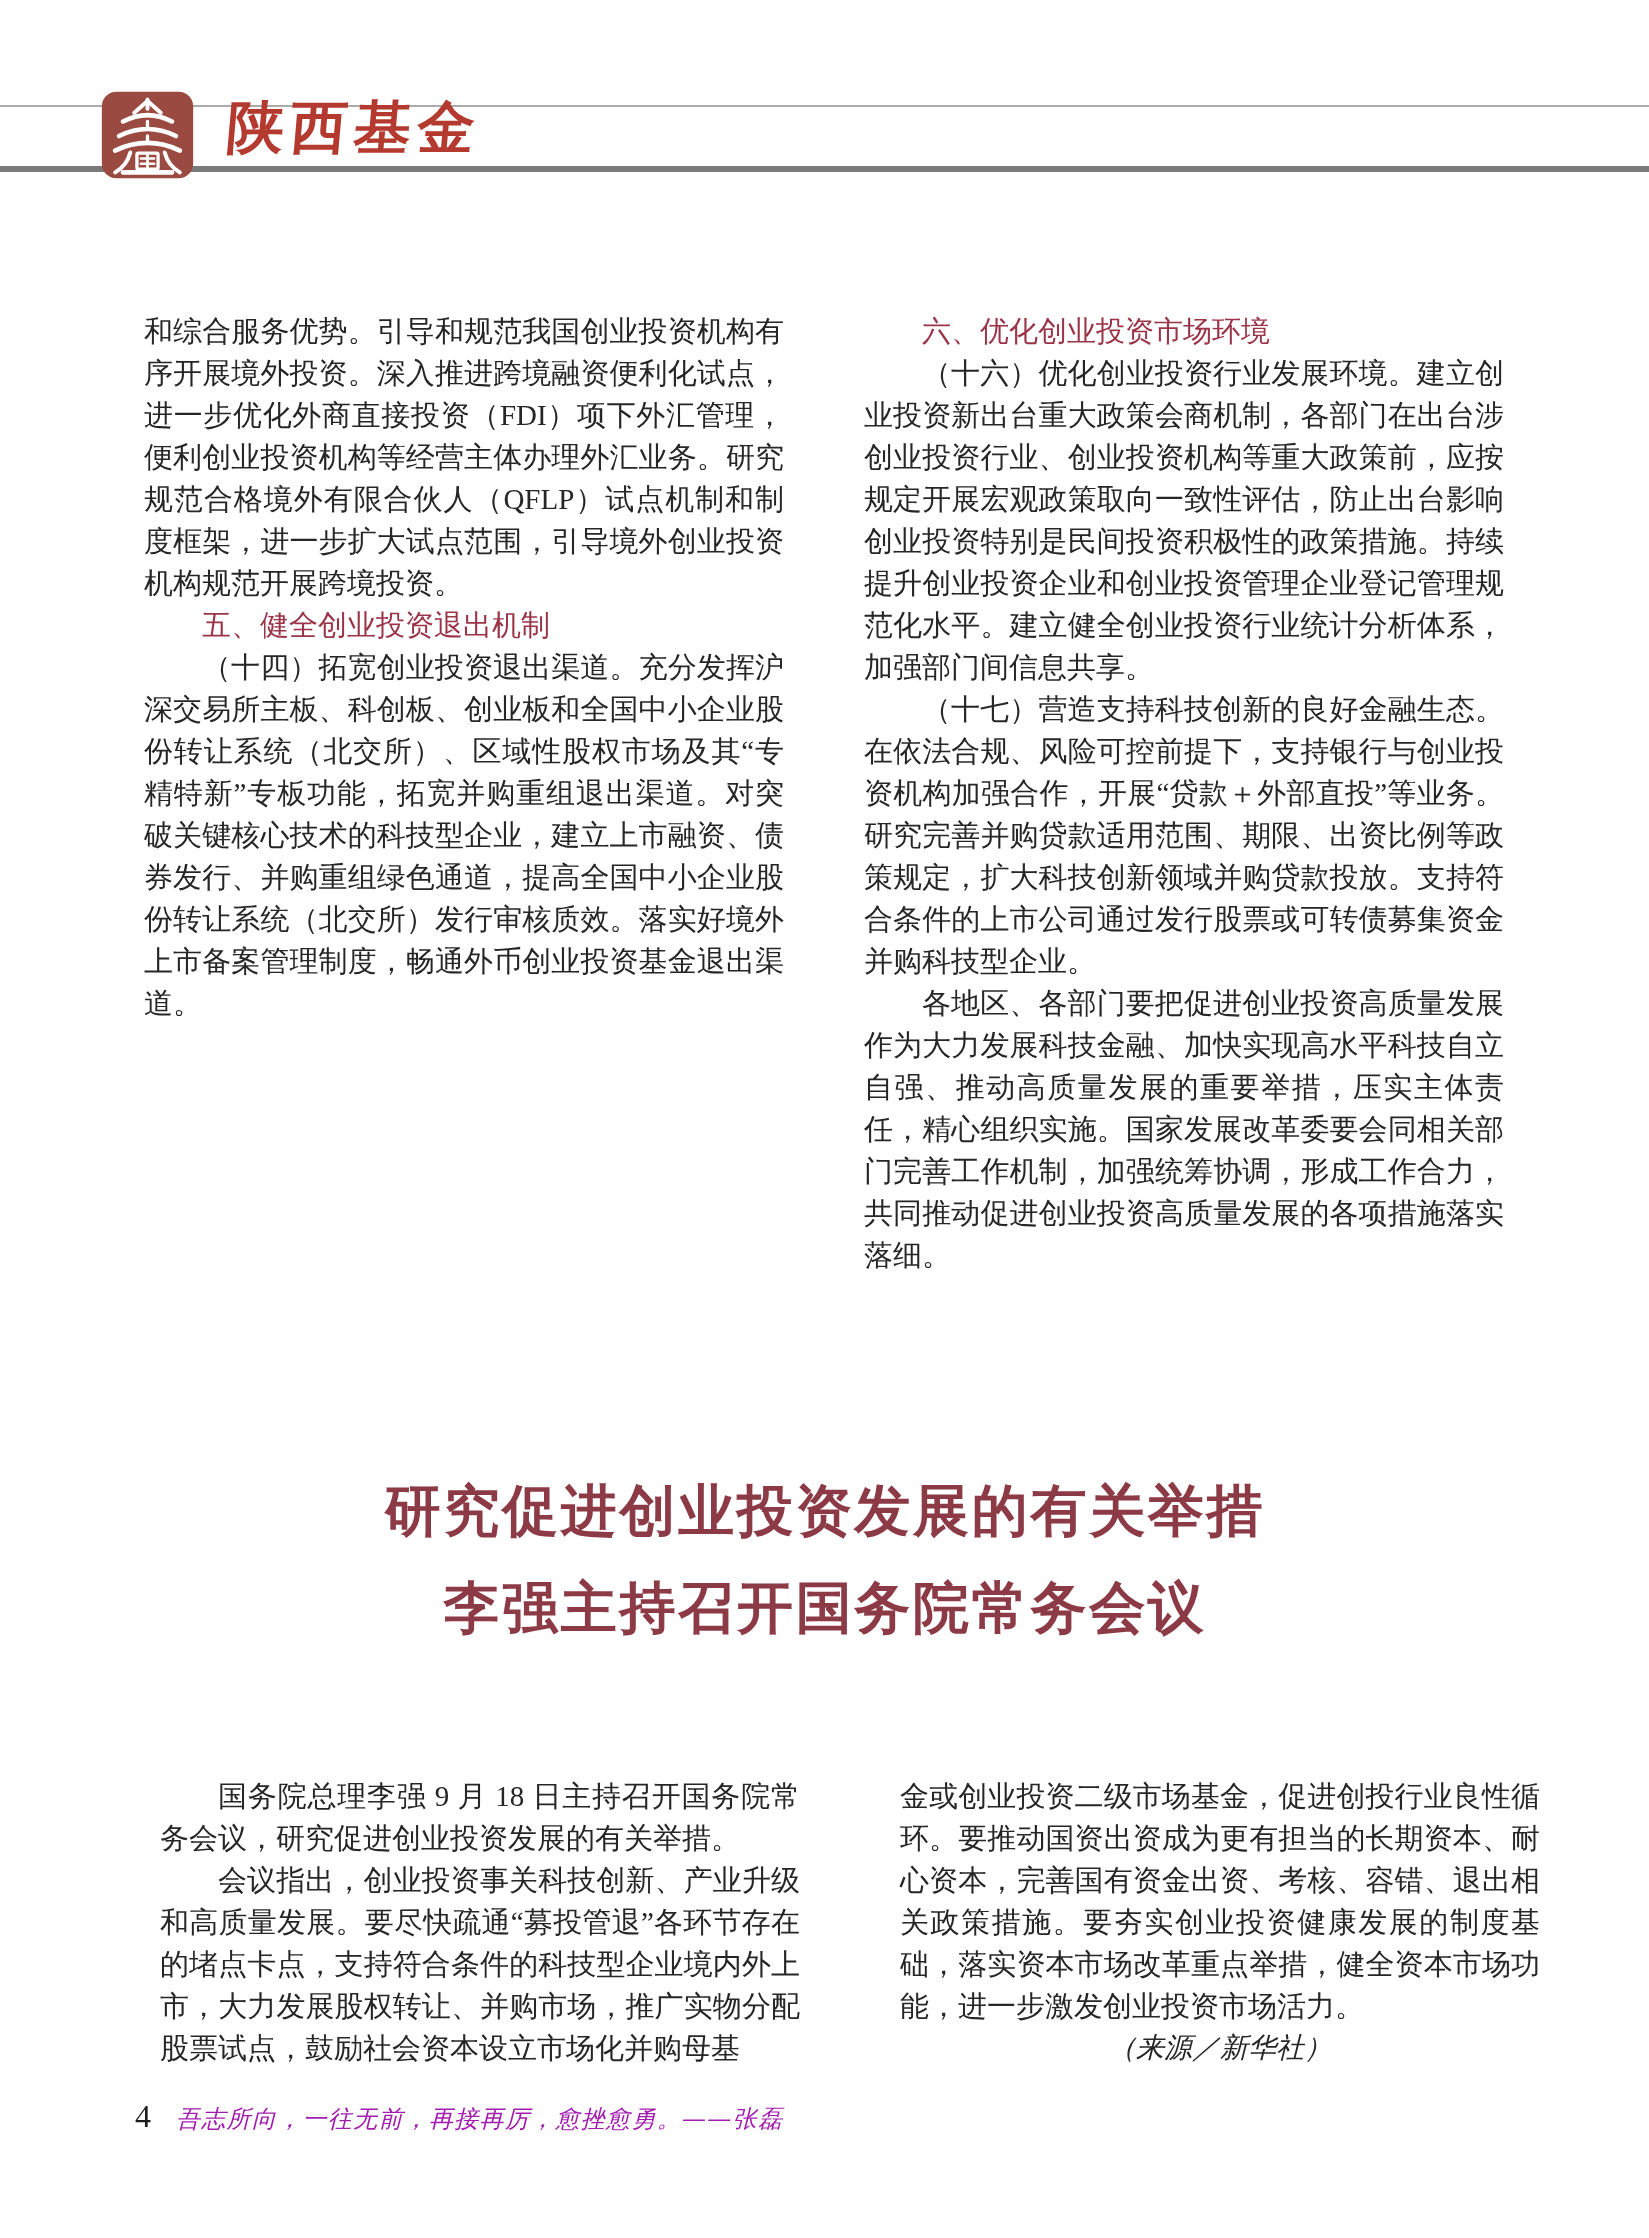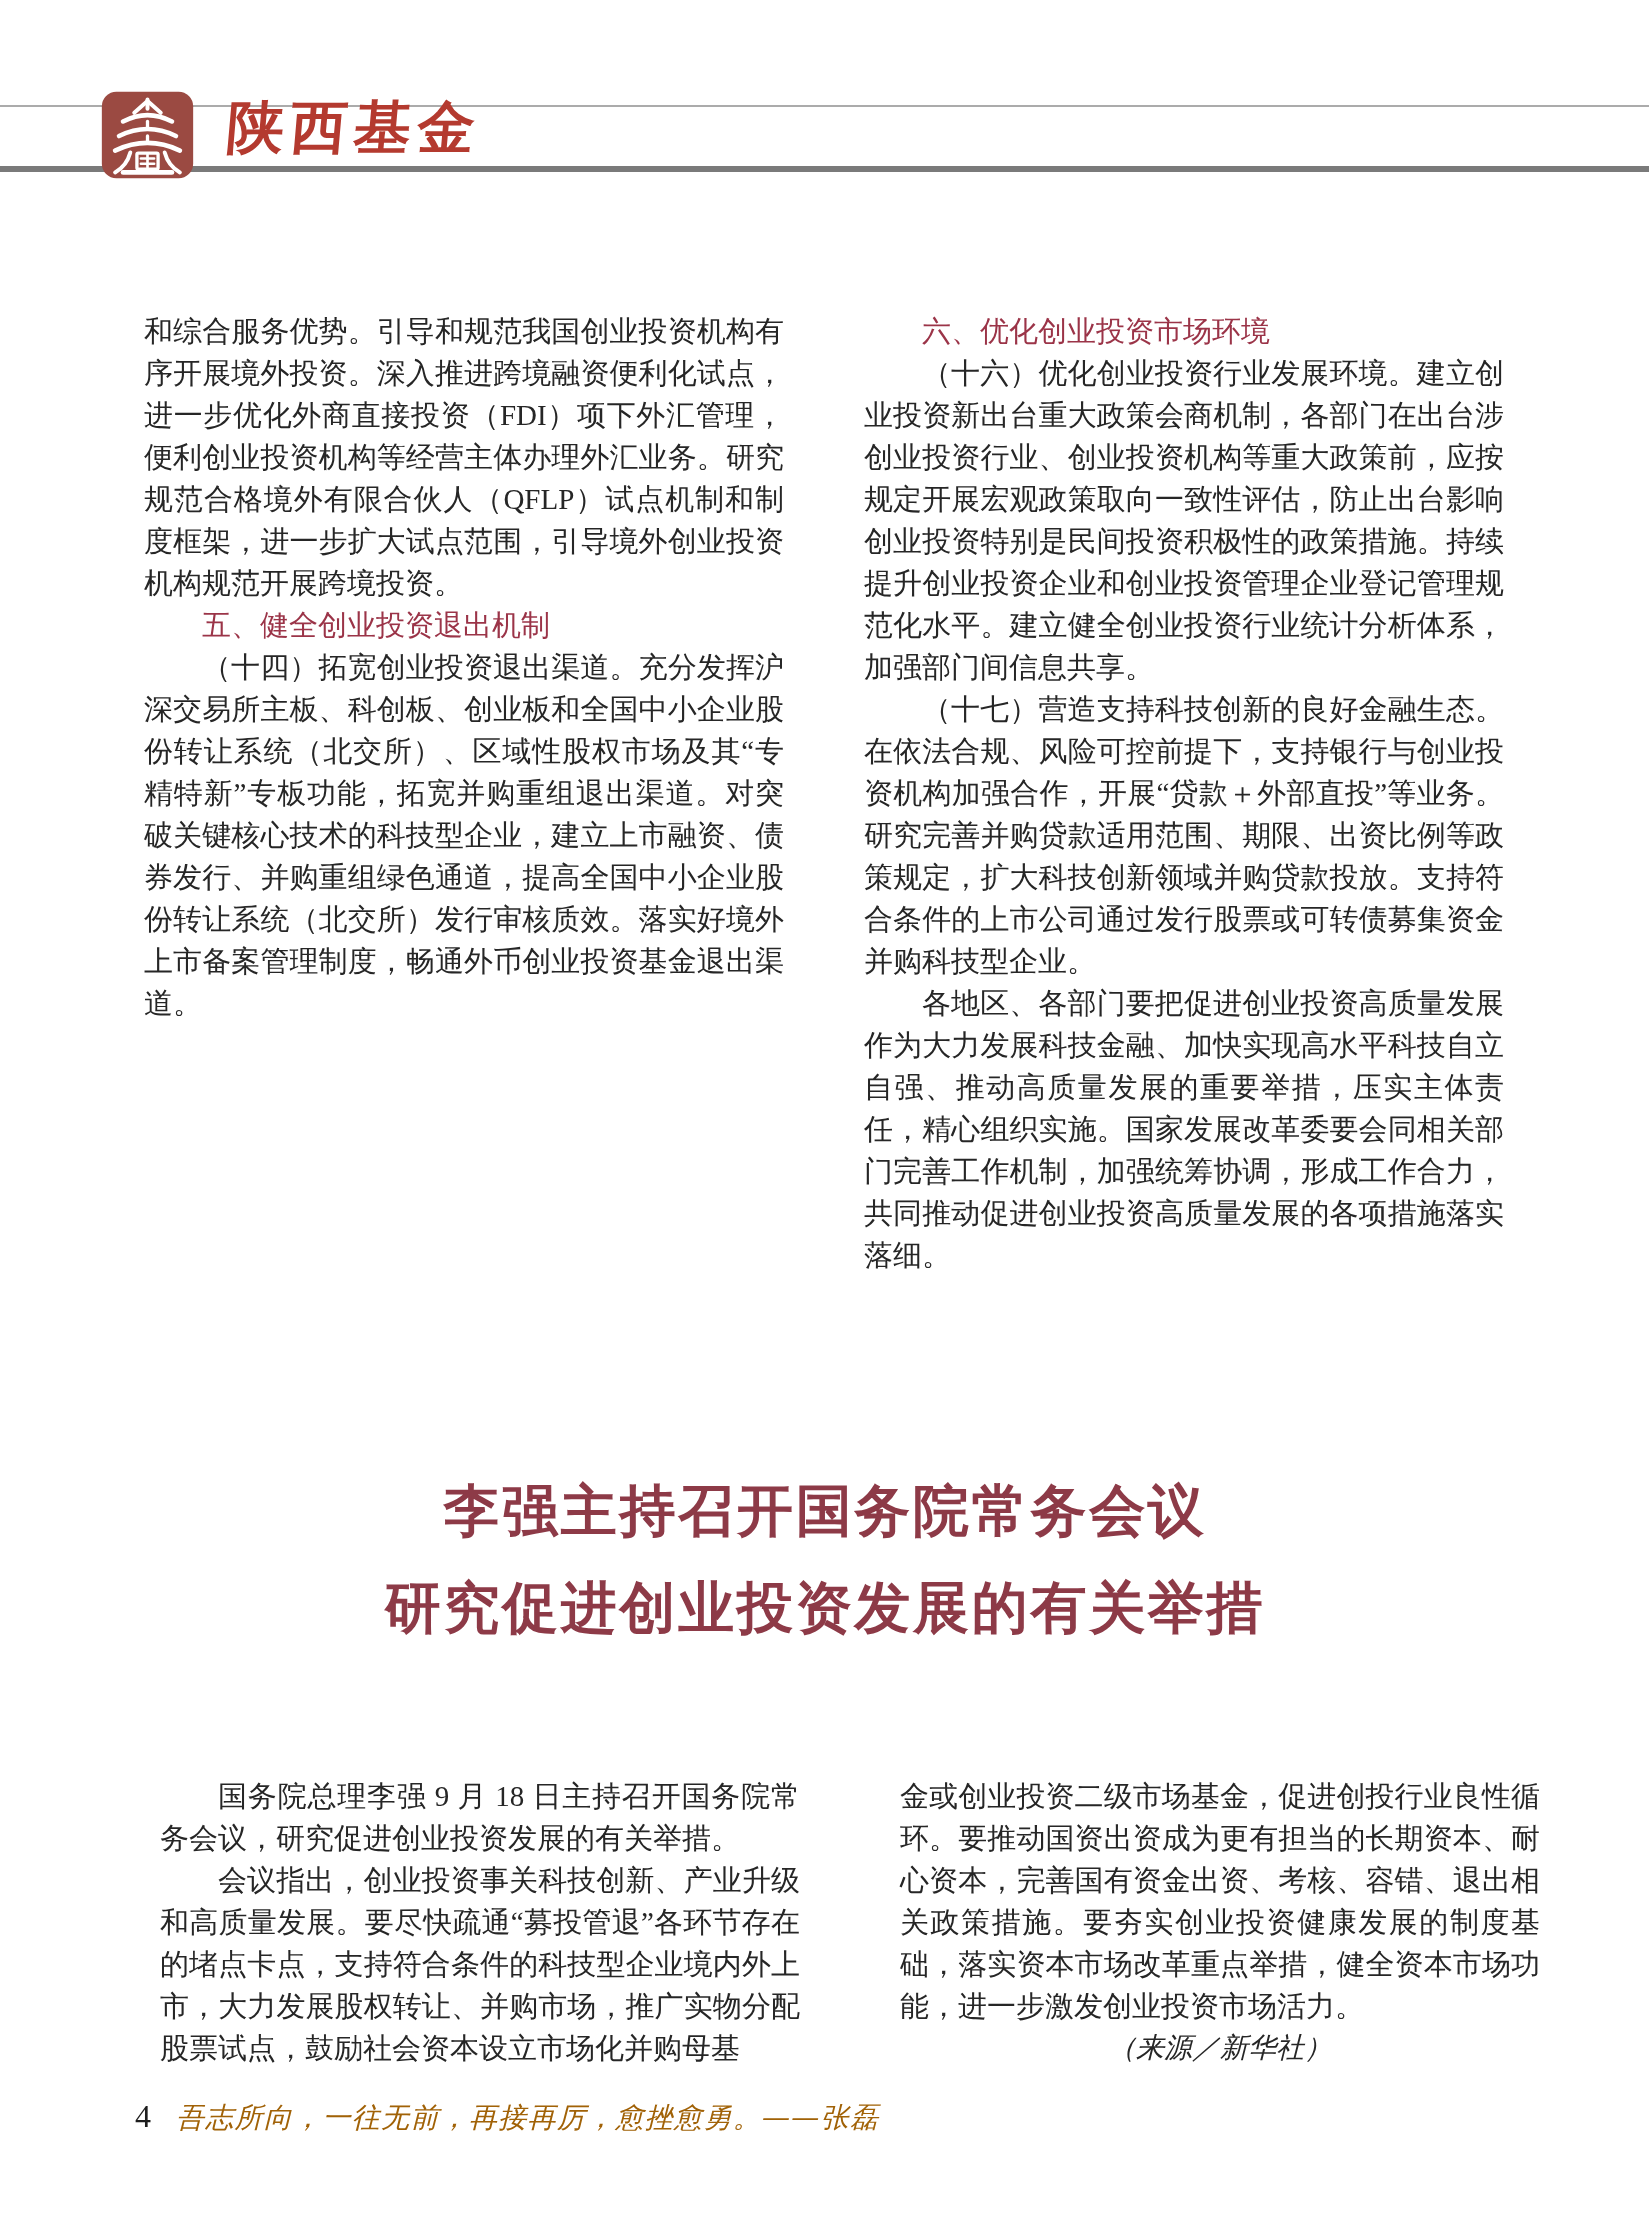--- a/index.html
+++ b/index.html
@@ -46,21 +46,21 @@
     text-align:center;font-style:italic;
     font-family:Liberation Serif, serif;
     font-size:28px;
   }
   .footer{
     position:absolute;left:135px;top:2098px;
     display:flex;align-items:baseline;gap:25px;
   }
   .page-num{font-size:32px;color:#1d1d1d;font-family:"Liberation Serif",serif;}
   .footer-quote{
-    font-size:28px;color:#a16207;font-style:italic;
+    font-size:24px;color:#a21caf;font-style:italic;
     font-family:"DejaVu Serif","Liberation Serif",serif;
     letter-spacing:1.3px;
   }
 </style>
 </head>
 <body>
 
 <div class="page">
 
   <div class="rule-thin"></div>
@@ -93,22 +93,22 @@
   </div>
 
   <div class="col col-tr">
     <p class="sec-head">六、优化创业投资市场环境</p>
     <p class="indent">（十六）优化创业投资行业发展环境。建立创业投资新出台重大政策会商机制，各部门在出台涉创业投资行业、创业投资机构等重大政策前，应按规定开展宏观政策取向一致性评估，防止出台影响创业投资特别是民间投资积极性的政策措施。持续提升创业投资企业和创业投资管理企业登记管理规范化水平。建立健全创业投资行业统计分析体系，加强部门间信息共享。</p>
     <p class="indent">（十七）营造支持科技创新的良好金融生态。在依法合规、风险可控前提下，支持银行与创业投资机构加强合作，开展“贷款＋外部直投”等业务。研究完善并购贷款适用范围、期限、出资比例等政策规定，扩大科技创新领域并购贷款投放。支持符合条件的上市公司通过发行股票或可转债募集资金并购科技型企业。</p>
     <p class="indent">各地区、各部门要把促进创业投资高质量发展作为大力发展科技金融、加快实现高水平科技自立自强、推动高质量发展的重要举措，压实主体责任，精心组织实施。国家发展改革委要会同相关部门完善工作机制，加强统筹协调，形成工作合力，共同推动促进创业投资高质量发展的各项措施落实落细。</p>
   </div>
 
   <div class="article-title">
+    <div>研究促进创业投资发展的有关举措</div>
     <div>李强主持召开国务院常务会议</div>
-    <div>研究促进创业投资发展的有关举措</div>
   </div>
 
   <div class="col col-bl">
     <p class="indent">国务院总理李强 9 月 18 日主持召开国务院常务会议，研究促进创业投资发展的有关举措。</p>
     <p class="indent">会议指出，创业投资事关科技创新、产业升级和高质量发展。要尽快疏通“募投管退”各环节存在的堵点卡点，支持符合条件的科技型企业境内外上市，大力发展股权转让、并购市场，推广实物分配股票试点，鼓励社会资本设立市场化并购母基</p>
   </div>
 
   <div class="col col-br">
     <p>金或创业投资二级市场基金，促进创投行业良性循环。要推动国资出资成为更有担当的长期资本、耐心资本，完善国有资金出资、考核、容错、退出相关政策措施。要夯实创业投资健康发展的制度基础，落实资本市场改革重点举措，健全资本市场功能，进一步激发创业投资市场活力。</p>
     <p class="source-line">（来源／新华社）</p>

